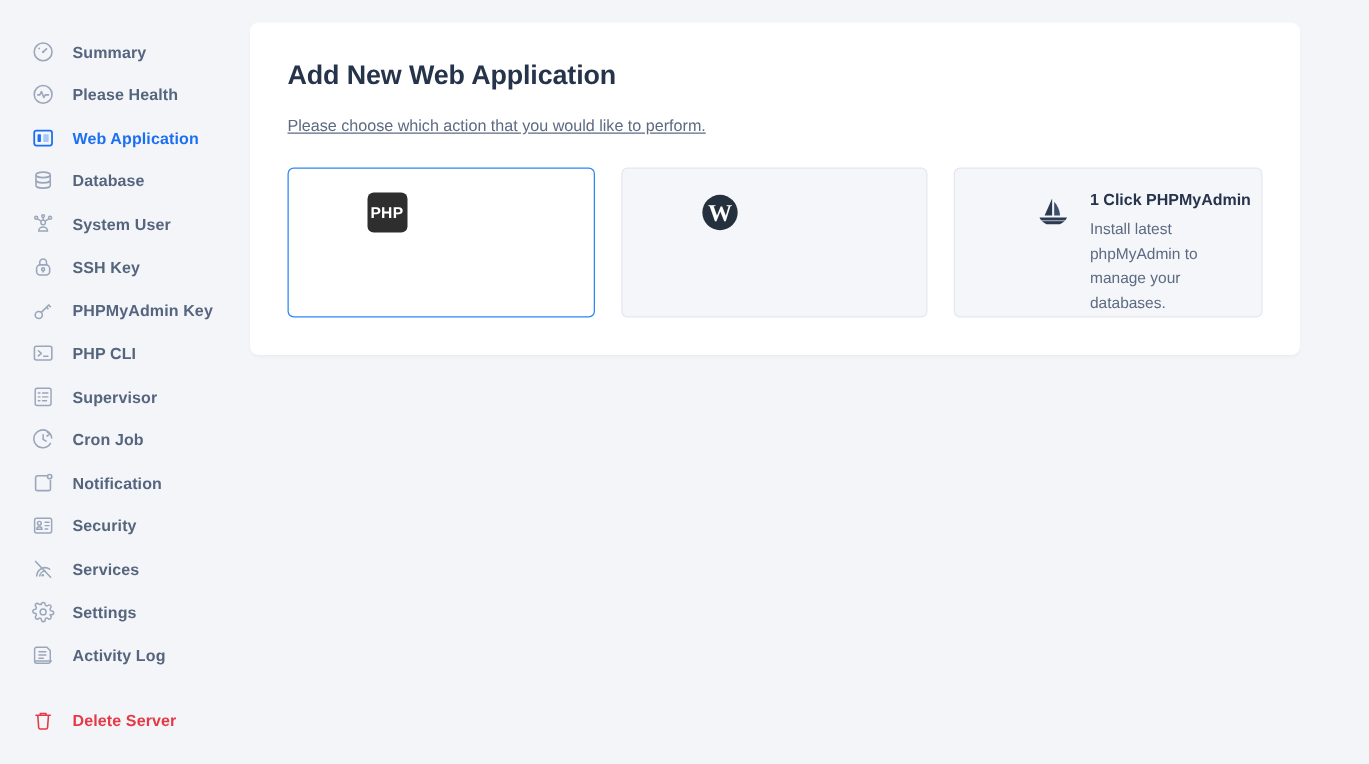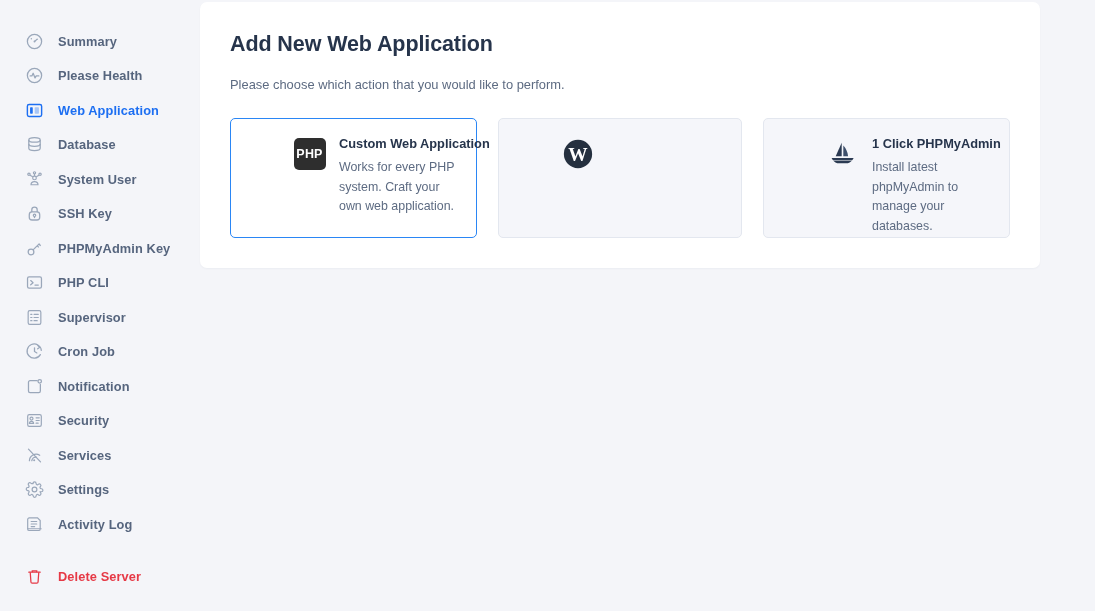--- a/index.html
+++ b/index.html
@@ -41,38 +41,39 @@
     letter-spacing: .1px;
     white-space: nowrap;
   }
   .nav-item.active .nav-label { color: #1d6ff2; }
   .nav-item.active .nav-icon { color: #1d6ff2; }
   .nav-item.danger .nav-label { color: #e63946; }
   .nav-item.danger .nav-icon { color: #e63946; }
   .nav-gap { height: 18px; }
 
   
-  .main { flex: 1; padding: 2px 55px 0 0; }
+  .main { flex: 1; padding: 18px 55px 0 0; }
   .panel {
     background: #ffffff;
     border-radius: 7px;
     padding: 30px;
     width: 840px;
     box-shadow: 0 1px 2px rgba(24,40,70,.04);
   }
   .panel-title {
     font-size: 21.5px;
     font-weight: 700;
     color: #26344b;
     letter-spacing: -.1px;
   }
   .panel-sub {
     margin-top: 20px;
     font-size: 12.9px;
     color: #5d6b82;
+    text-decoration: underline;
   }
 
   .card-row {
     display: flex;
     gap: 21px;
     margin-top: 26px;
   }
   .card {
     width: 247px;
     height: 120px;
@@ -298,24 +299,20 @@
   </nav>
 
   <main class="main">
     <section class="panel">
       <h1 class="panel-title">Add New Web Application</h1>
       <p class="panel-sub">Please choose which action that you would like to perform.</p>
       <div class="card-row" id="card-row">
           <div class="card selected">
             <div class="card-icon">
               <div class="php-badge">PHP</div>
-            </div>
-            <div class="card-body">
-              <div class="card-title">Custom Web Application</div>
-              <div class="card-desc">Works for every PHP system. Craft your own web application.</div>
             </div>
           </div>
           <div class="card">
             <div class="card-icon">
               <svg width="32" height="32" viewBox="0 0 24 24">
                 <circle cx="12" cy="12" r="10.6" fill="#25303f"></circle>
                 <path d="M12 3.3c-4.8 0-8.7 3.9-8.7 8.7 0 3.46 2.02 6.45 4.95 7.86L4.06 9.4a8.6 8.6 0 00-.3 2.6c0 .4.03.8.09 1.18h16.3c.06-.38.09-.78.09-1.18 0-4.8-3.9-8.7-8.24-8.7z" fill="#fff" opacity="0"></path>
                 <text x="12" y="17.4" font-family="Liberation Serif, serif" font-size="14.5" font-weight="700" fill="#ffffff" text-anchor="middle">W</text>
                 <path d="M4.6 7.2h14.8" stroke="#25303f" stroke-width="0"></path>
                 <path d="M5.6 6.6c1.6-2 4-3.3 6.4-3.3s4.8 1.3 6.4 3.3z" fill="#ffffff" opacity="0"></path>

